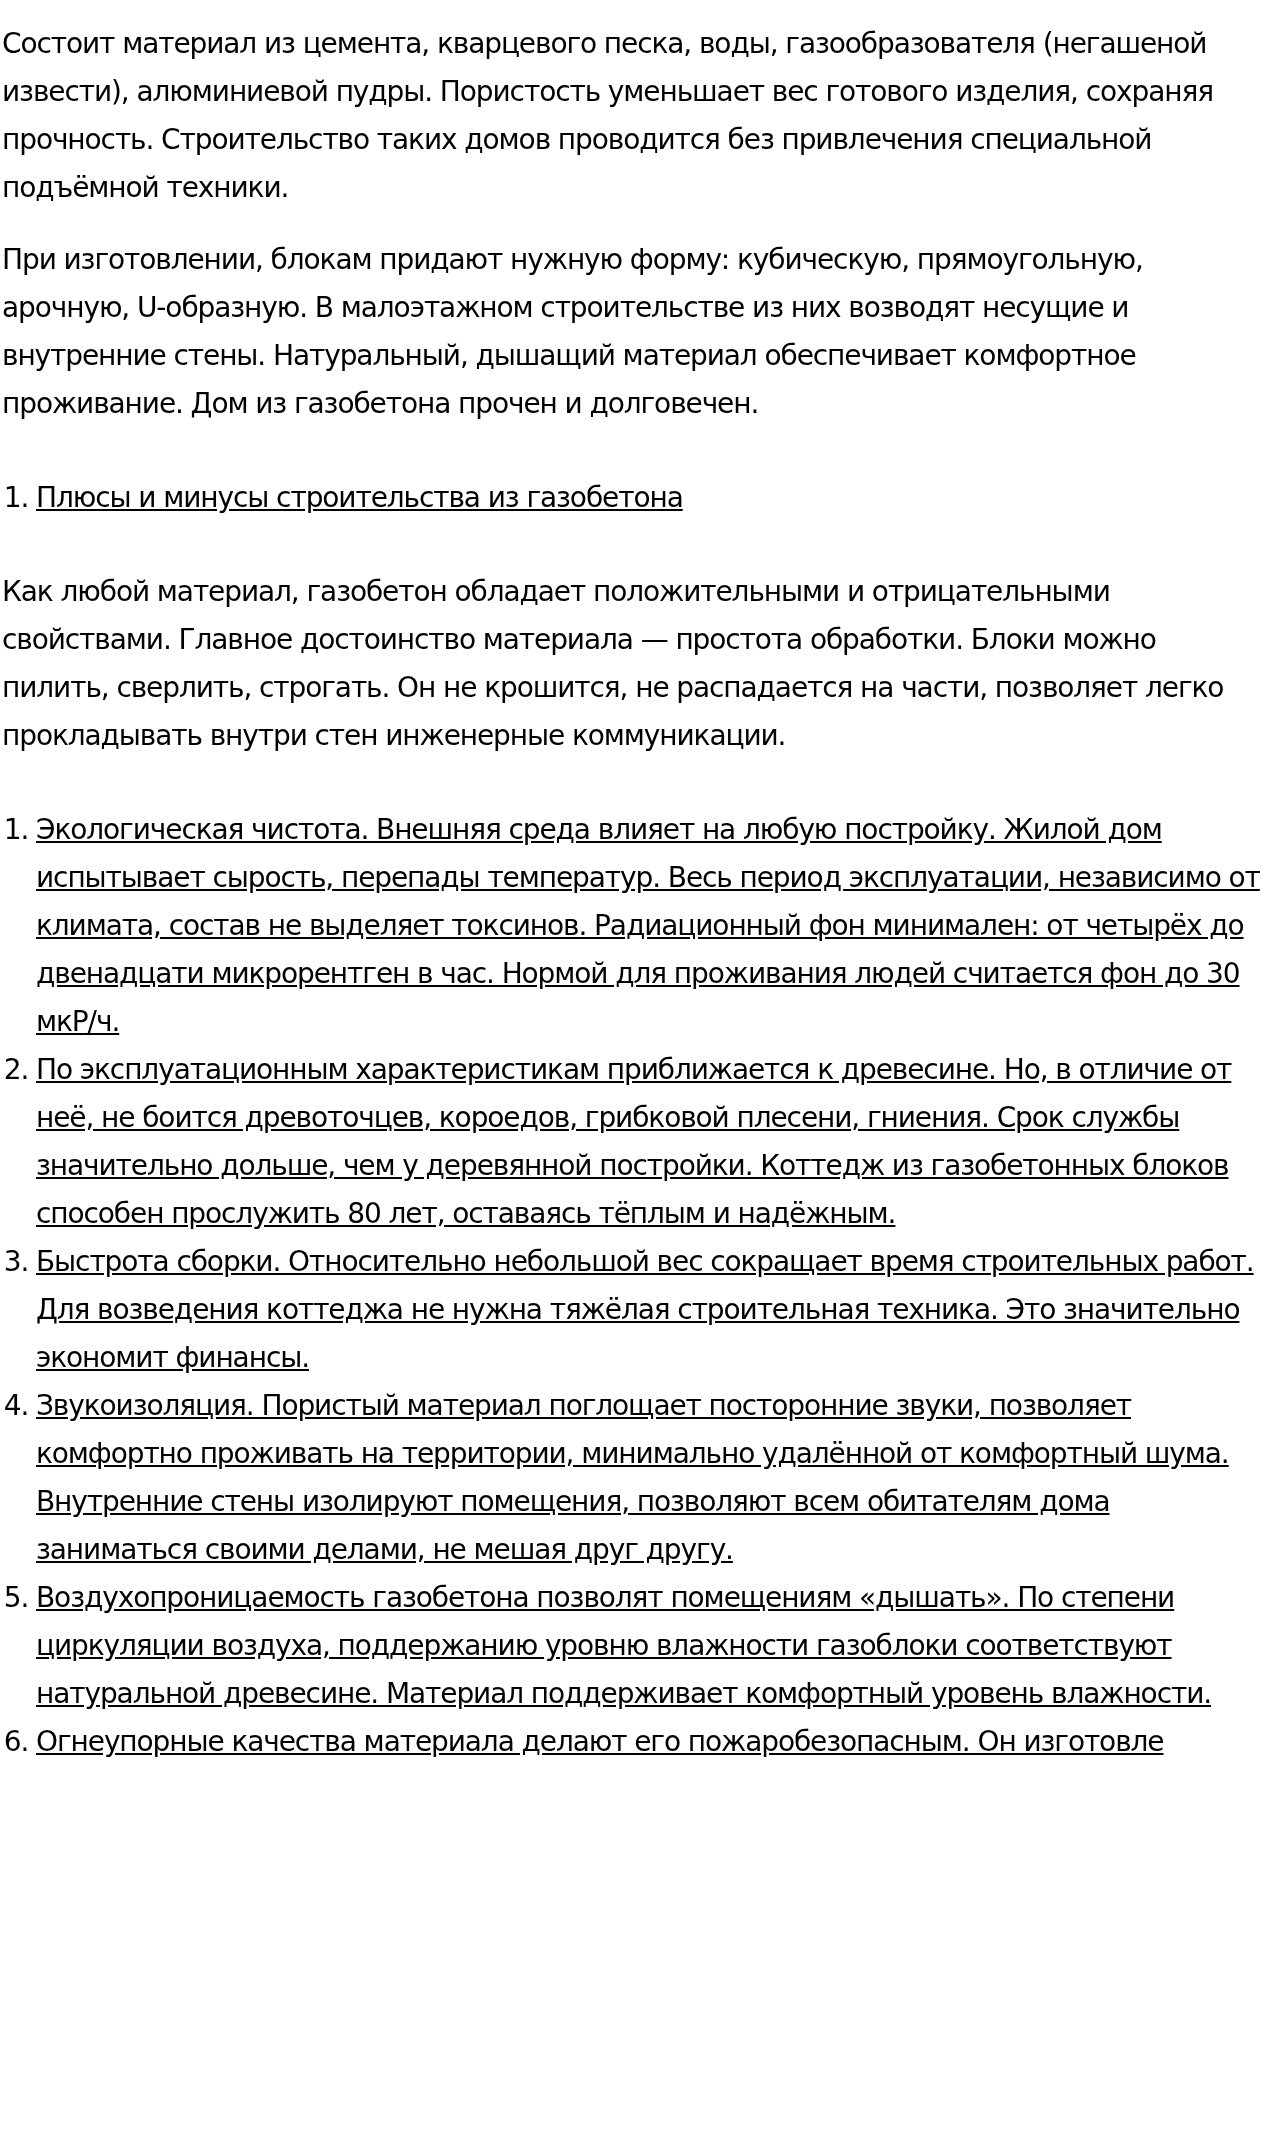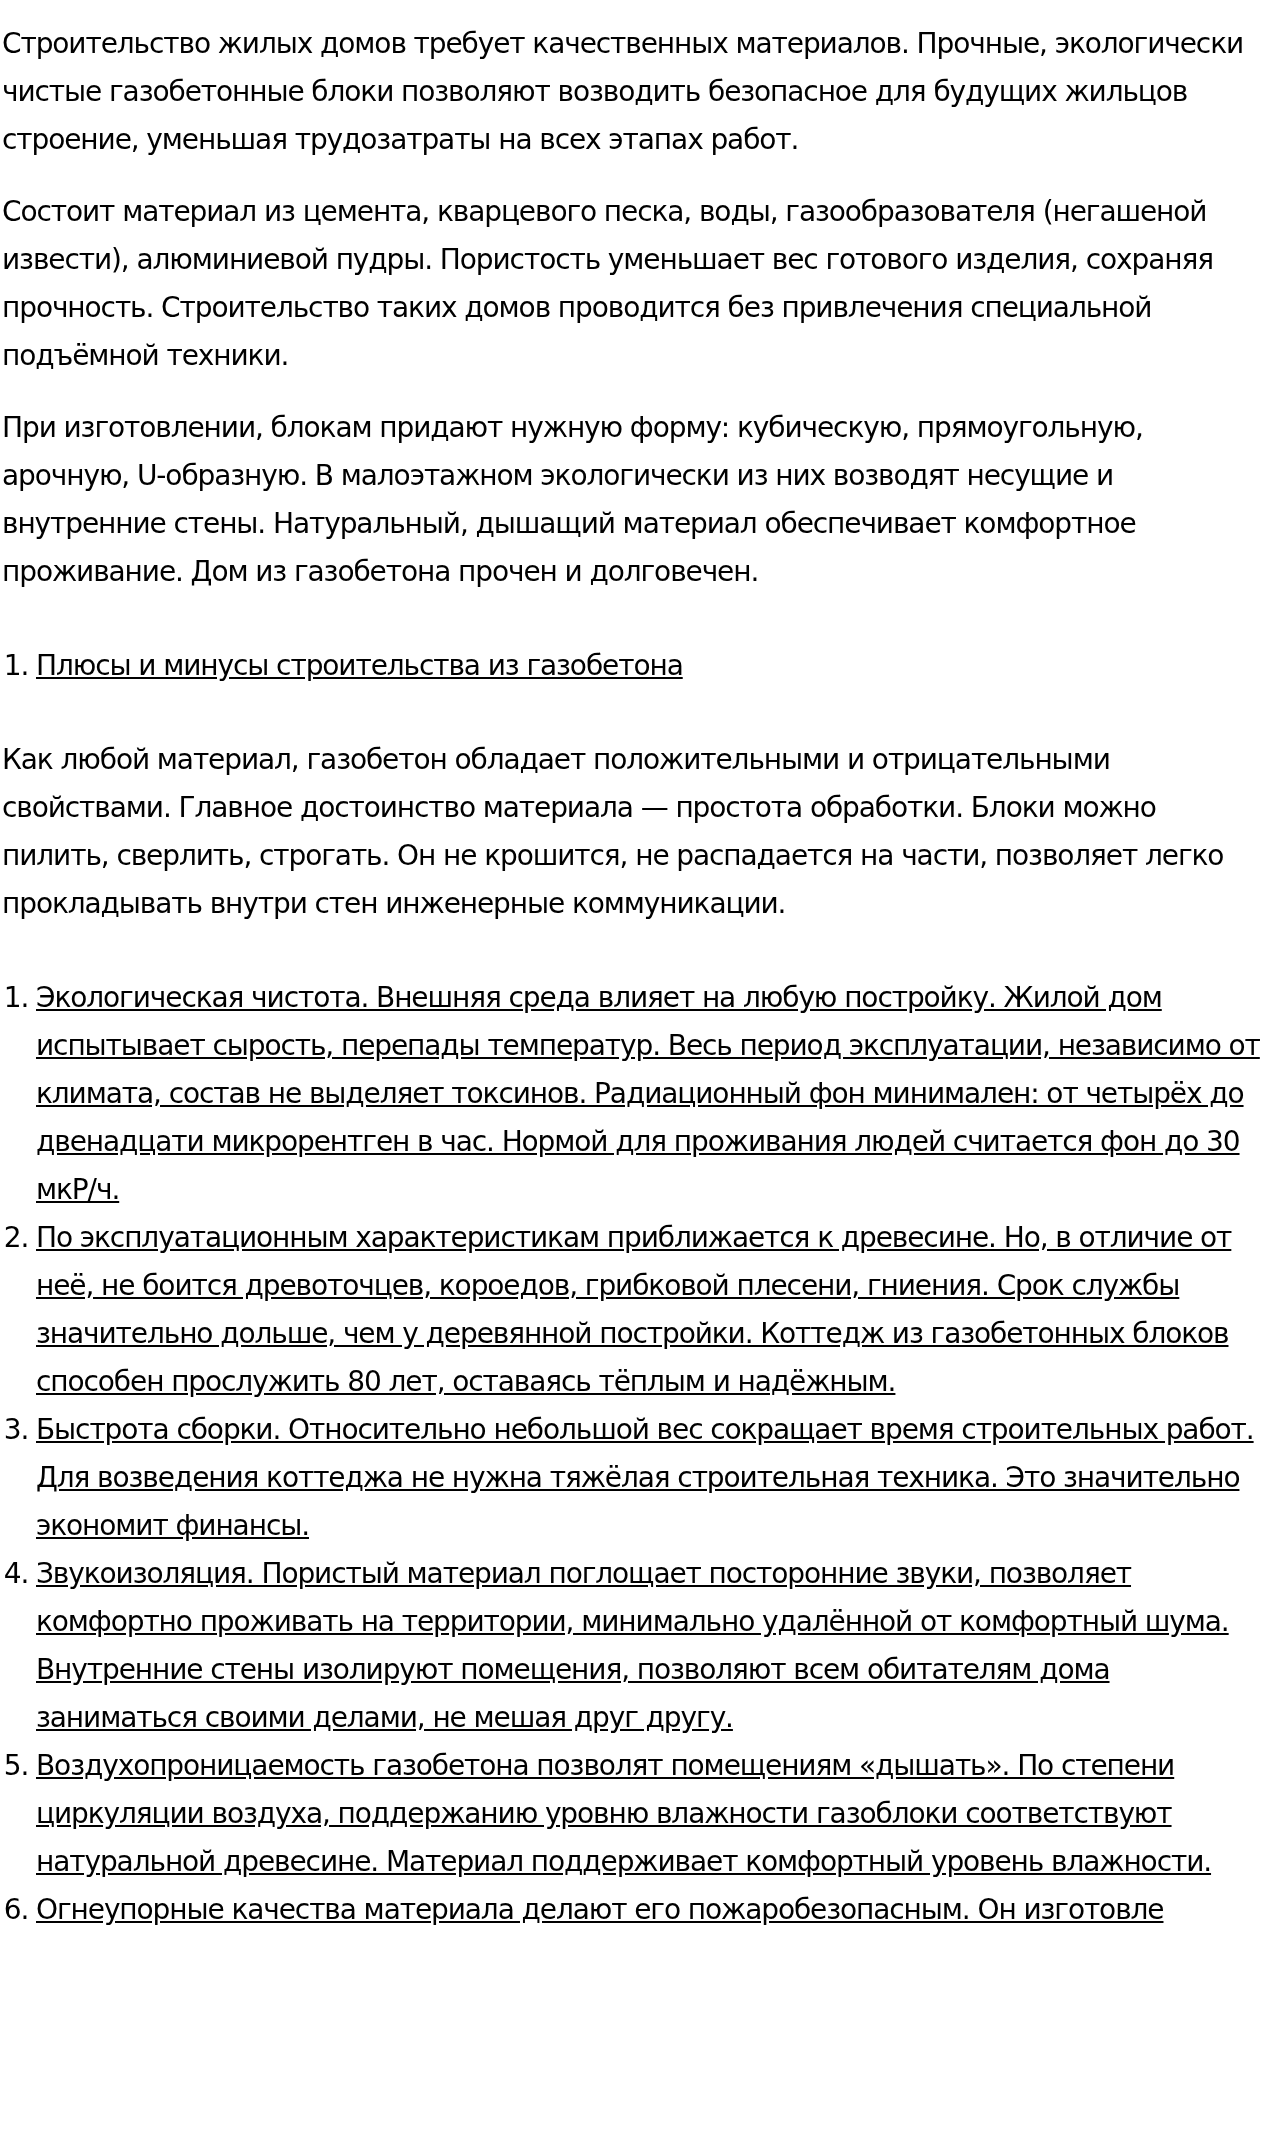--- a/index.html
+++ b/index.html
@@ -33,26 +33,25 @@
   .doc ol li {
     margin: 0;
     padding: 0;
   }
 </style>
 </head>
 <body>
 
 <article class="doc">
 
-  <p>Строительство жилых домов требует качественных материалов. Прочные, экологически чистые газобетонные блоки позволяют возводить безопасное для будущих жильцов строение, уменьшая трудозатраты на всех этапах работ.</p>
 
 
   <p>Состоит материал из цемента, кварцевого песка, воды, газообразователя (негашеной извести), алюминиевой пудры. Пористость уменьшает вес готового изделия, сохраняя прочность. Строительство таких домов проводится без привлечения специальной подъёмной техники.</p>
 
-  <p>При изготовлении, блокам придают нужную форму: кубическую, прямоугольную, арочную, U-образную. В малоэтажном экологически из них возводят несущие и внутренние стены. Натуральный, дышащий материал обеспечивает комфортное проживание. Дом из газобетона прочен и долговечен.</p>
+  <p>При изготовлении, блокам придают нужную форму: кубическую, прямоугольную, арочную, U-образную. В малоэтажном строительстве из них возводят несущие и внутренние стены. Натуральный, дышащий материал обеспечивает комфортное проживание. Дом из газобетона прочен и долговечен.</p>
 
   <ol>
     <li>Плюсы и минусы строительства из газобетона</li>
   </ol>
 
   <p>Как любой материал, газобетон обладает положительными и отрицательными свойствами. Главное достоинство материала — простота обработки. Блоки можно пилить, сверлить, строгать. Он не крошится, не распадается на части, позволяет легко прокладывать внутри стен инженерные коммуникации.</p>
 
 
   <ol>
     <li>Экологическая чистота. Внешняя среда влияет на любую постройку. Жилой дом испытывает сырость, перепады температур. Весь период эксплуатации, независимо от климата, состав не выделяет токсинов. Радиационный фон минимален: от четырёх до двенадцати микрорентген в час. Нормой для проживания людей считается фон до 30 мкР/ч.</li>

